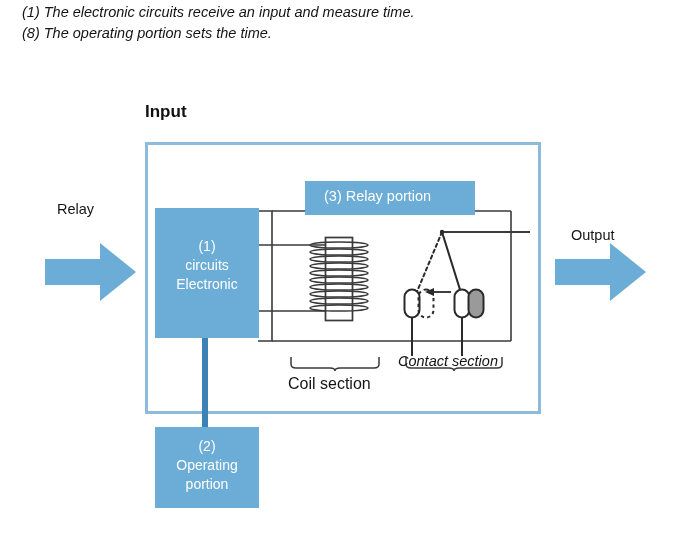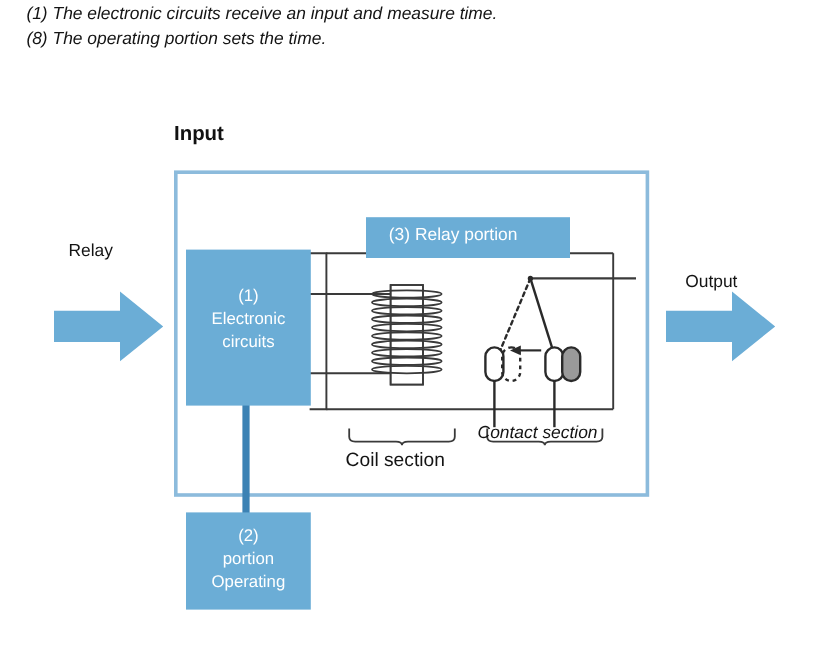--- a/index.html
+++ b/index.html
@@ -206,25 +206,25 @@
 <div class="lbl" id="timer-title">Input</div>
 
 <div class="lbl" id="input-label">Relay</div>
 
 <div class="lbl" id="output-label">Output</div>
 
 <div class="lbl" id="relay-portion-label">(3) Relay portion</div>
 
 <div class="boxtext" id="ec-text">
   <div>(1)</div>
+  <div>circuits</div>
   <div>Electronic</div>
-  <div>circuits</div>
 </div>
 
 <div class="boxtext" id="op-text">
   <div>(2)</div>
+  <div>Operating</div>
   <div>portion</div>
-  <div>Operating</div>
 </div>
 
 <div class="lbl" id="coil-section-label">Coil section</div>
 
 <div class="lbl" id="contact-section-label">Contact section</div>
 
 </body></html>

